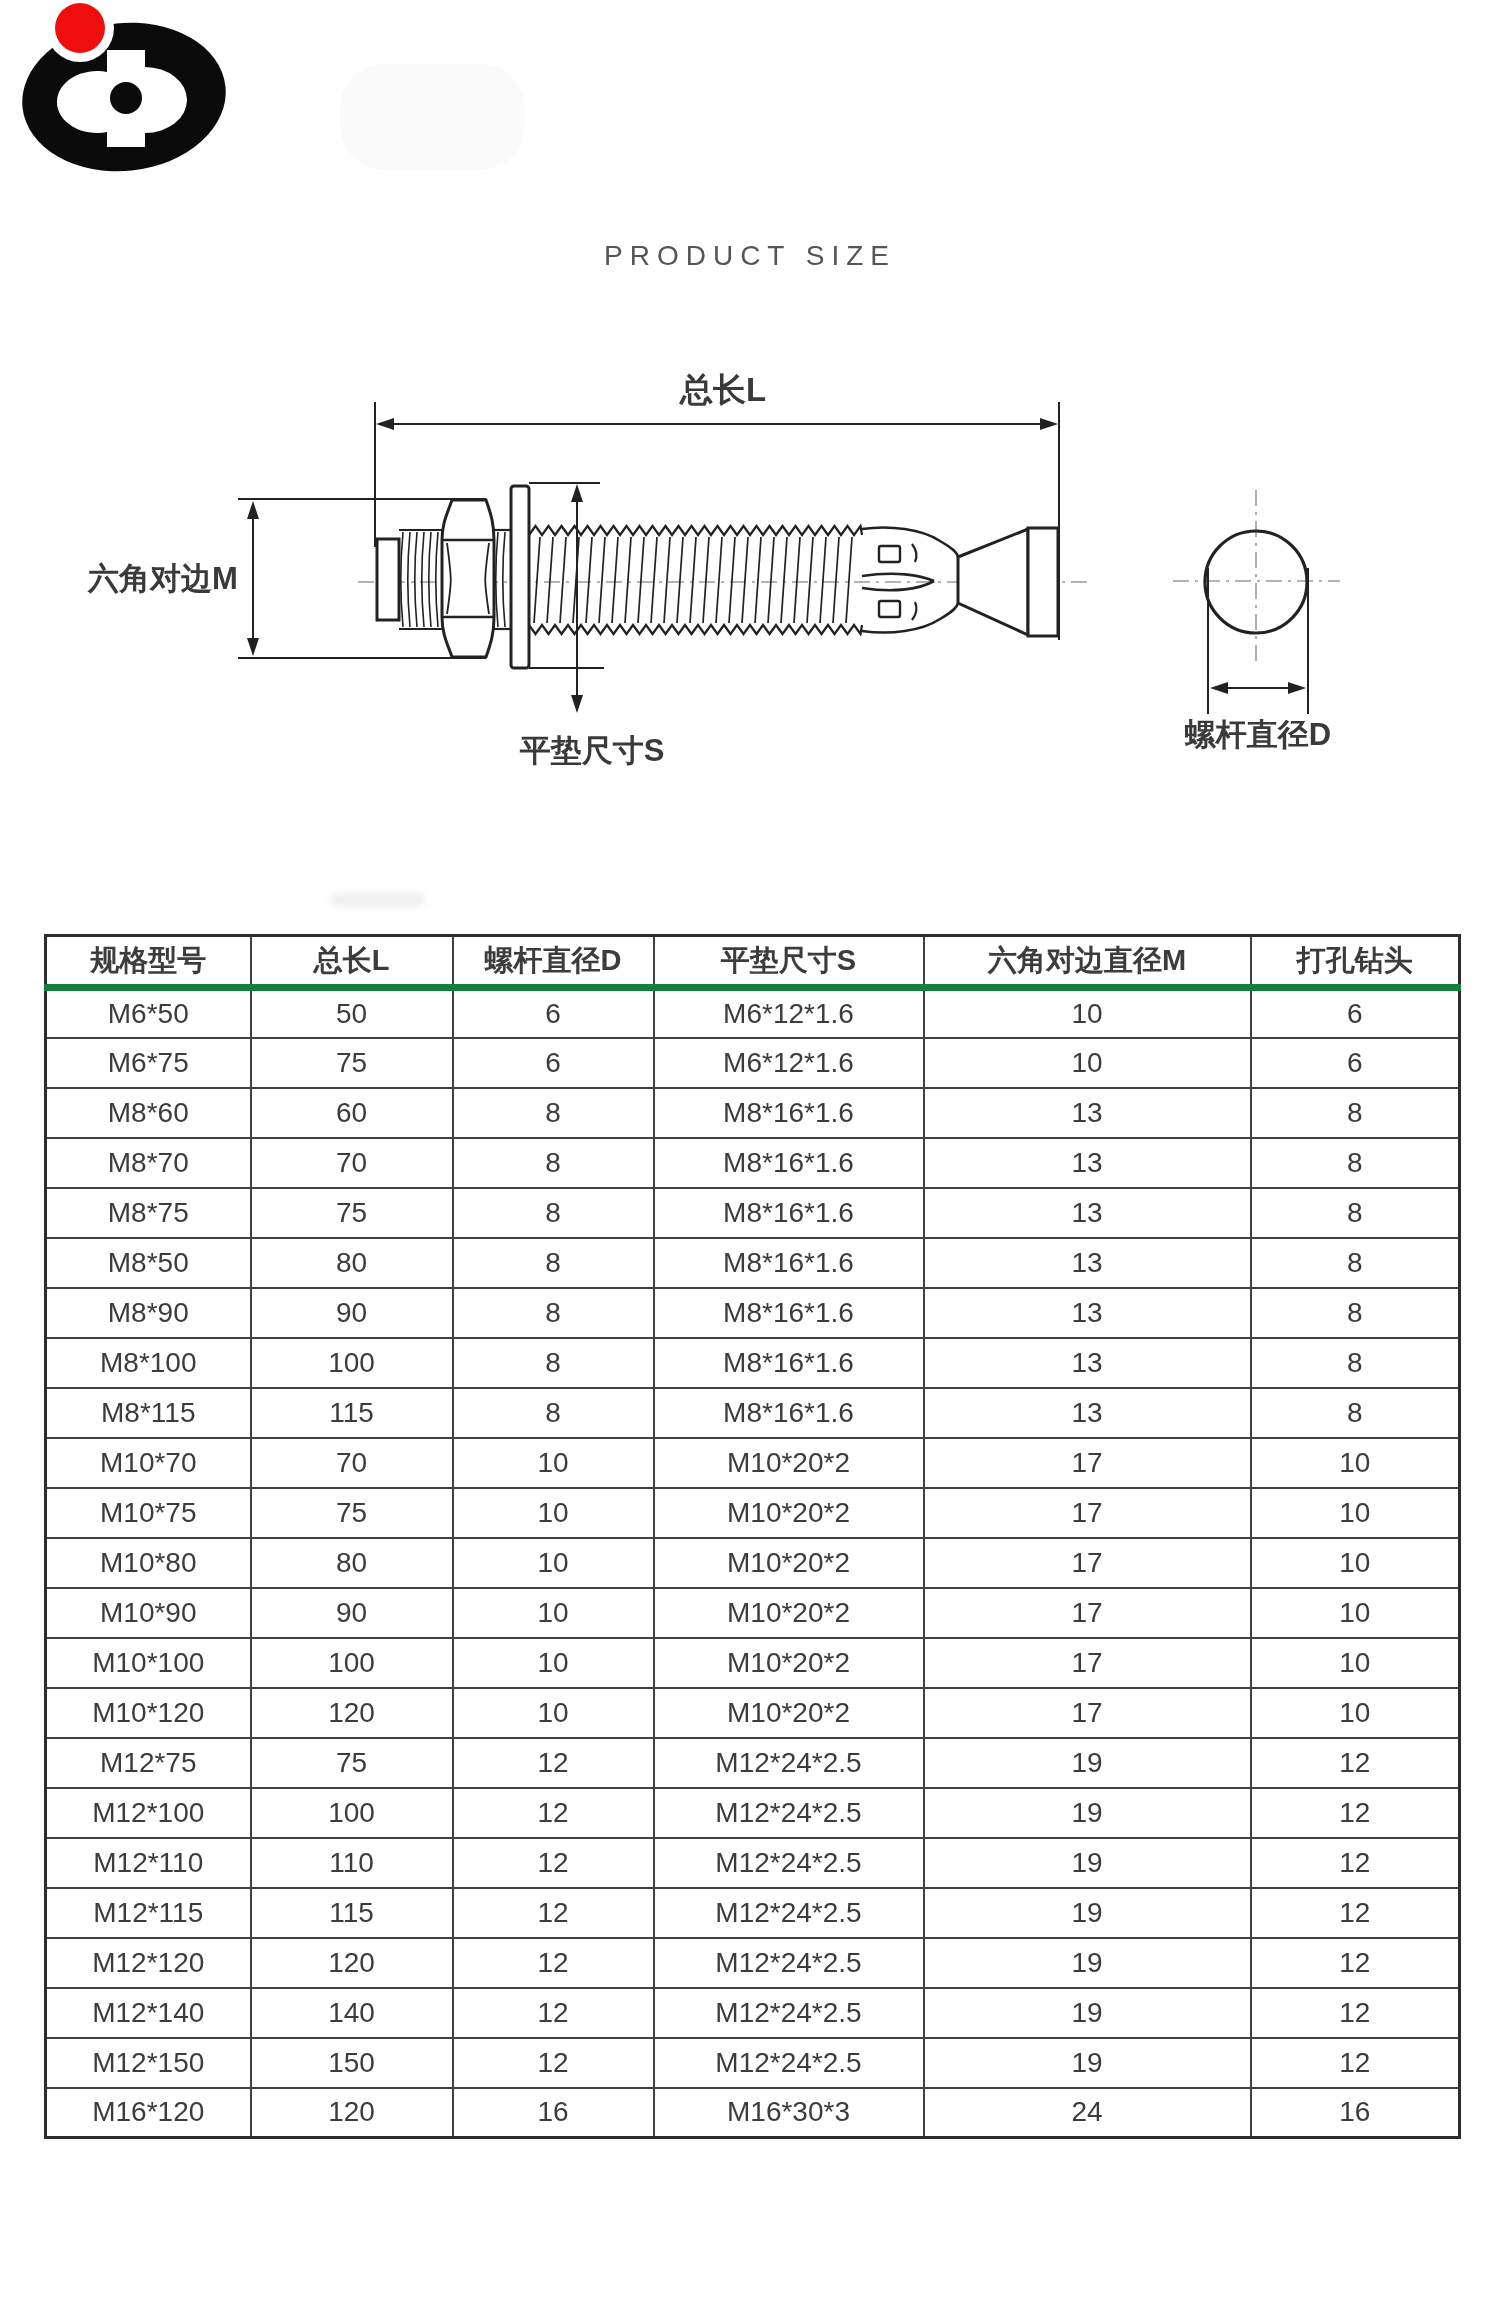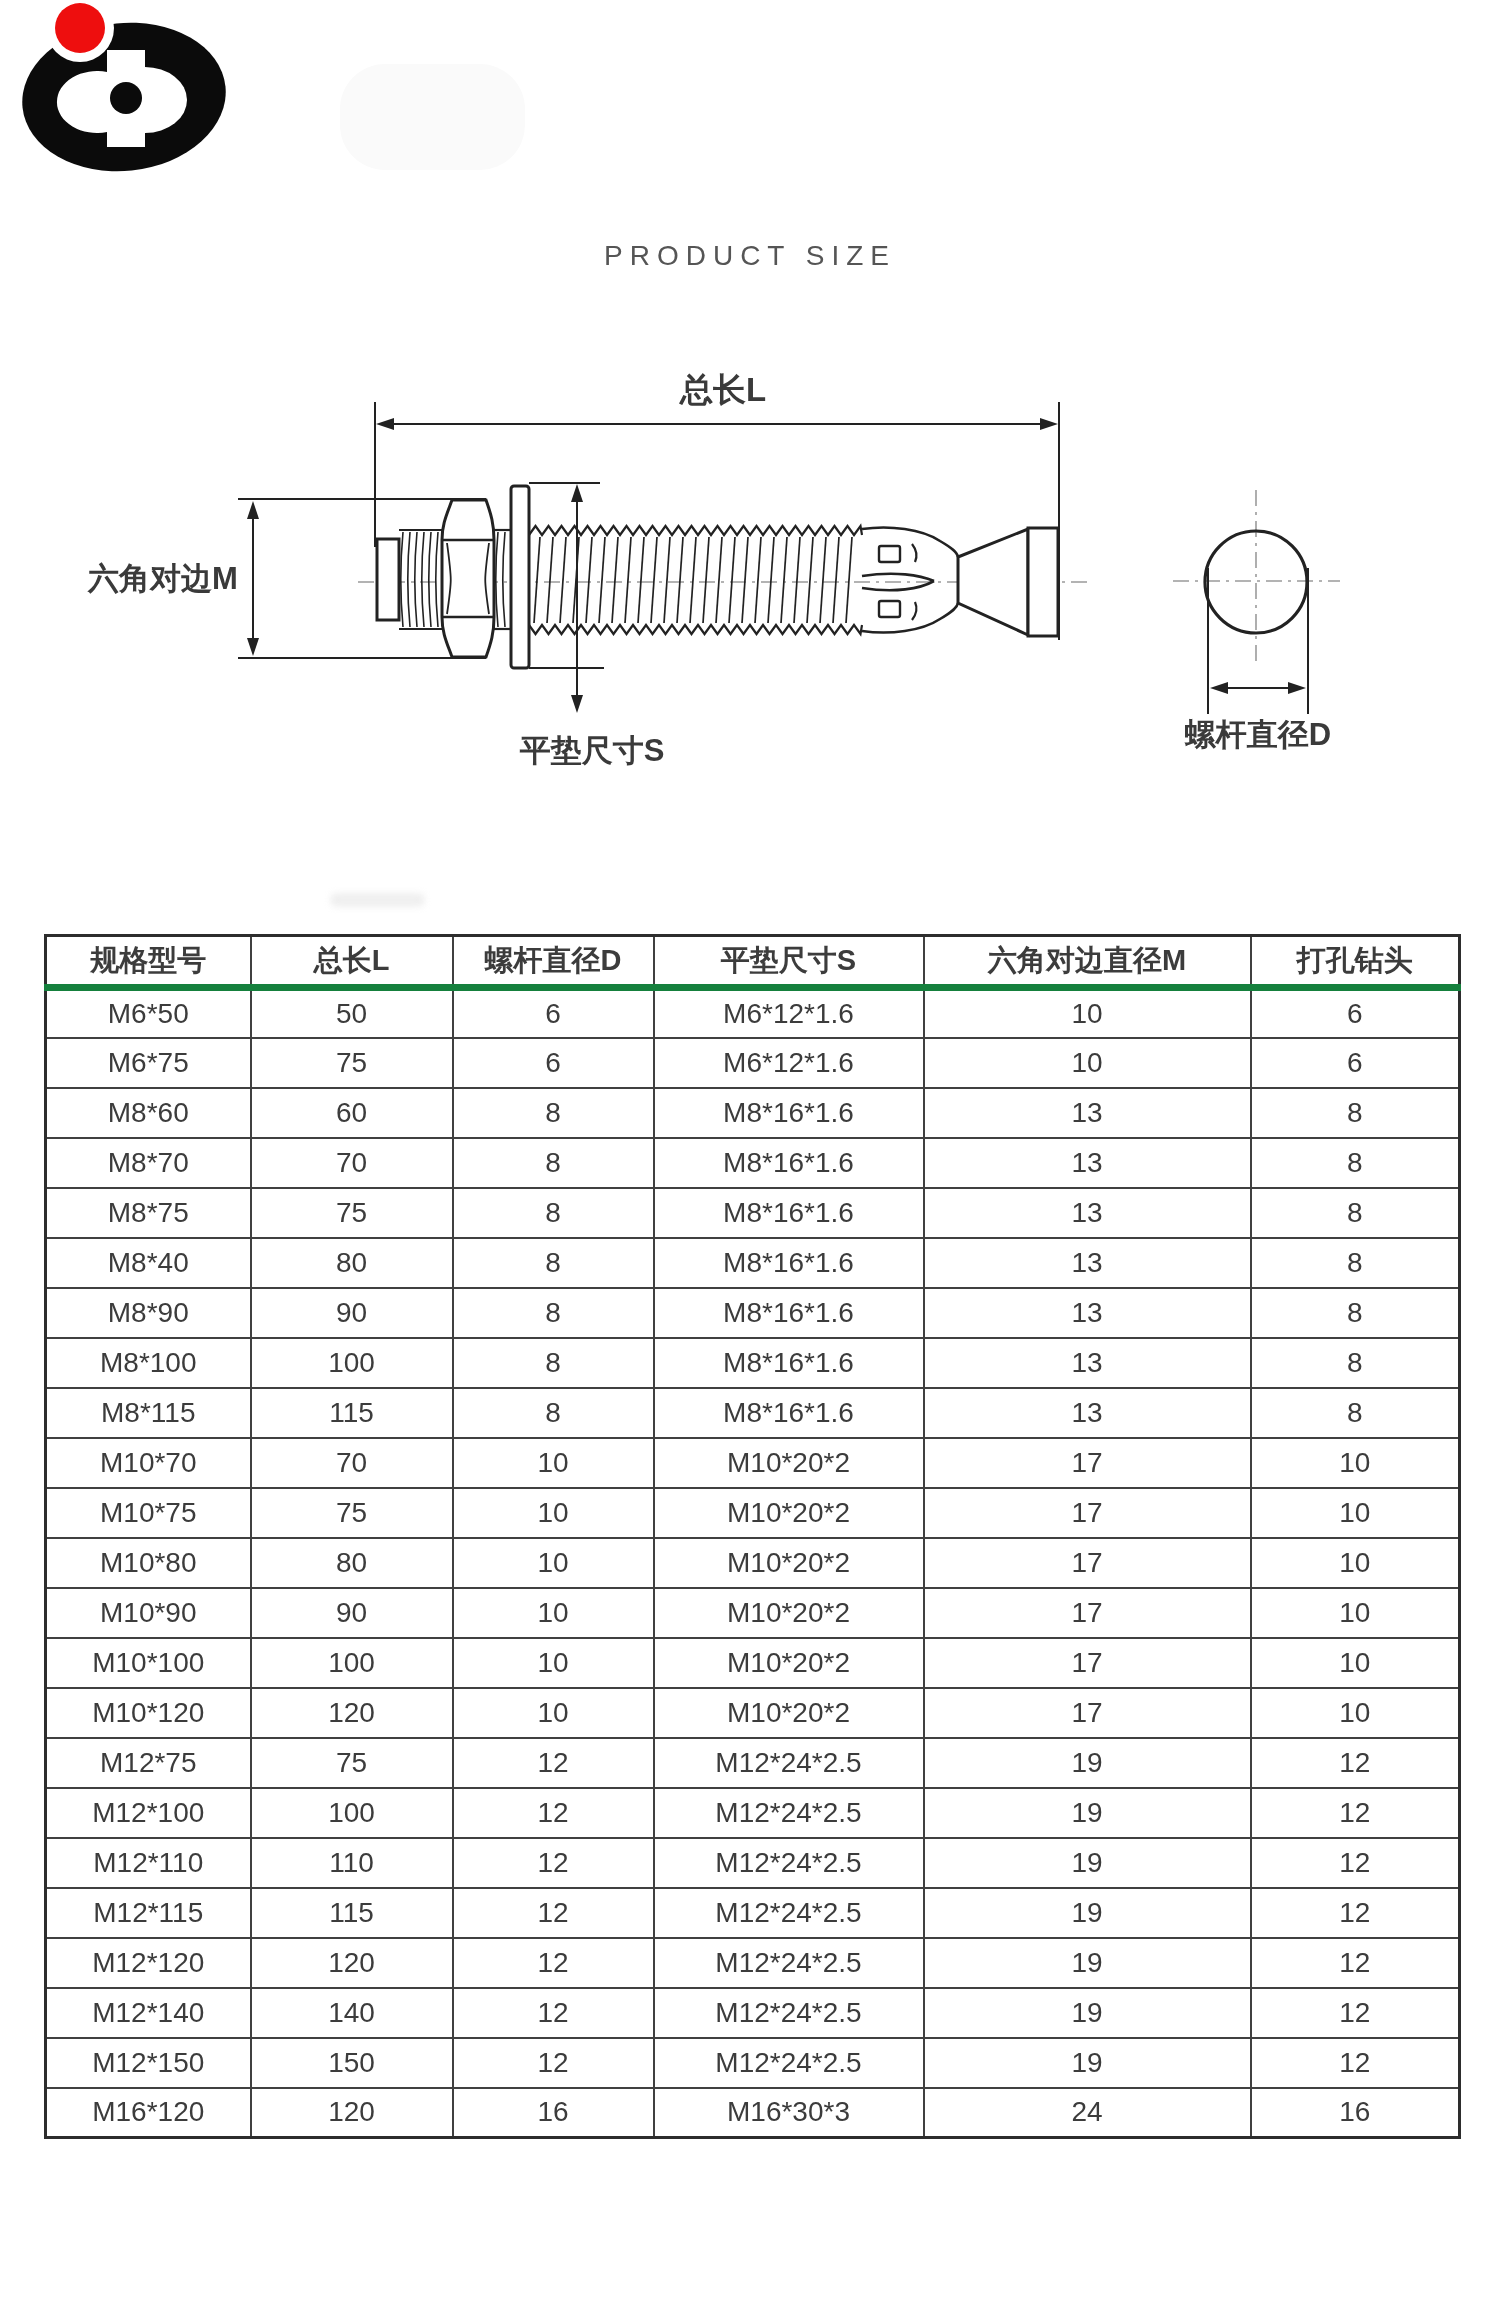--- a/index.html
+++ b/index.html
@@ -245,21 +245,21 @@
           </tr>
           <tr>
             <td>M8*75</td>
             <td>75</td>
             <td>8</td>
             <td>M8*16*1.6</td>
             <td>13</td>
             <td>8</td>
           </tr>
           <tr>
-            <td>M8*40</td>
+            <td>M8*50</td>
             <td>80</td>
             <td>8</td>
             <td>M8*16*1.6</td>
             <td>13</td>
             <td>8</td>
           </tr>
           <tr>
             <td>M8*90</td>
             <td>90</td>
             <td>8</td>

